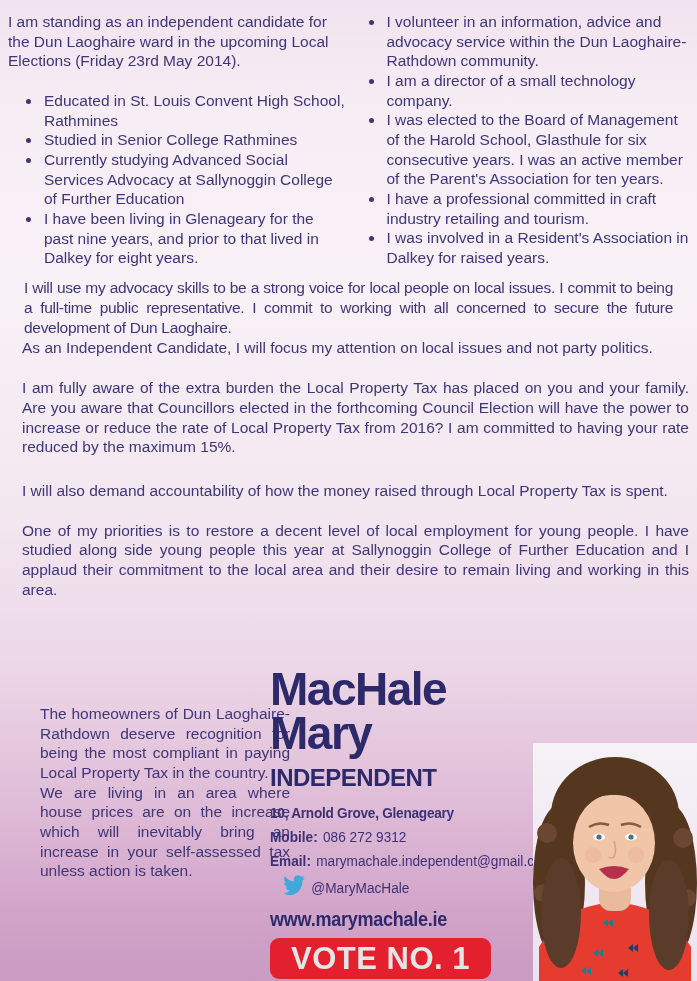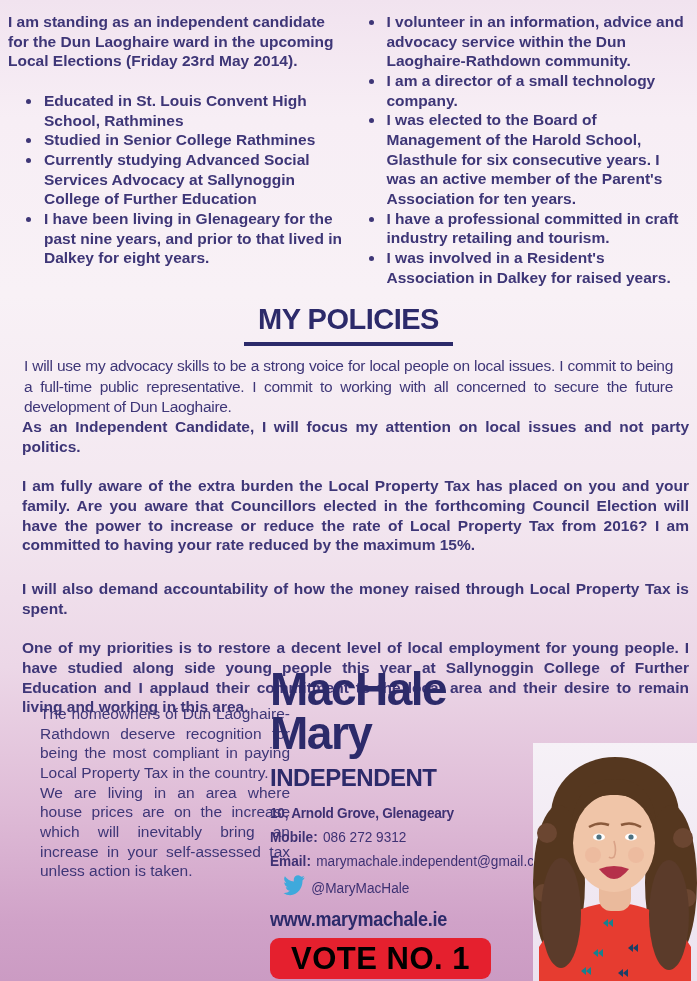--- a/index.html
+++ b/index.html
@@ -17,21 +17,21 @@
   }
   .title-wrap { text-align: center; padding-top: 5px; }
   .title-wrap.policies { padding-top: 16px; }
   .section-title {
     display: inline-block;
     font-size: 29px; font-weight: 700; letter-spacing: -0.5px;
     color: #2c2a6a;
     border-bottom: 4px solid #2c2a6a;
     padding: 0 14px 6px 14px;
   }
-  .columns { display: flex; gap: 4px; padding: 0 8px; font-weight: bold; }
+  .columns { display: flex; gap: 4px; padding: 0 8px; }
   .cols1 { margin-top: 12px; }
   .col { flex: 1; font-size: 15.5px; line-height: 1.27; }
   .intro { margin-bottom: 20px; }
   ul.bullets { list-style: disc outside; padding-left: 34px; }
   ul.bullets li { padding-left: 2px; }
   .policies-intro {
     margin-top: 10px;
     padding: 0 24px;
     font-size: 15.5px; line-height: 1.3;
     letter-spacing: -0.3px;
@@ -63,21 +63,21 @@
   .lbl { font-weight: 700; margin-right: 6px; }
   .twitter-line { display: flex; align-items: center; gap: 7px; padding-left: 15px; margin-top: 5px; }
   .twitter-line svg { flex: 0 0 auto; }
   .twitter-handle { font-size: 15.5px; }
   .website { font-size: 20.5px; font-weight: 700; margin-top: 7px; color: #2c2a6a; letter-spacing: -0.3px; }
   .vote-box {
     margin-top: 7px;
     width: 221px; height: 41px;
     background: #e5202e; border-radius: 9px;
     display: flex; align-items: center; justify-content: center;
-    color: #000000; font-size: 31px; font-weight: 800; letter-spacing: 0.5px;
+    color: #e5e5e5; font-size: 31px; font-weight: 800; letter-spacing: 0.5px;
   }
   .photo { position: absolute; right: 0; bottom: 0; width: 164px; height: 238px; }
 </style>
 </head>
 <body>
 
 <div class="page">
 
 
   <div class="columns cols1">
@@ -94,23 +94,20 @@
       <ul class="bullets">
         <li>I volunteer in an information, advice and advocacy service within the Dun Laoghaire-Rathdown community.</li>
         <li>I am a director of a small technology company.</li>
         <li>I was elected to the Board of Management of the Harold School, Glasthule for six consecutive years. I was an active member of the Parent's Association for ten years.</li>
         <li>I have a professional committed in craft industry retailing and tourism.</li>
         <li>I was involved in a Resident's Association in Dalkey for raised years.</li>
       </ul>
     </div>
   </div>
 
-  <div class="title-wrap policies">
-    <h1 class="section-title">MY POLICIES</h1>
-  </div>
 
   <p class="policies-intro">I will use my advocacy skills to be a strong voice for local people on local issues. I commit to being a full-time public representative. I commit to working with all concerned to secure the future development of Dun Laoghaire.</p>
 
   <div class="columns cols2">
     <div class="col">
       <p>As an Independent Candidate, I will focus my attention on local issues and not party politics.</p>
       <p>I am fully aware of the extra burden the Local Property Tax has placed on you and your family. Are you aware that Councillors elected in the forthcoming Council Election will have the power to increase or reduce the rate of Local Property Tax from 2016? I am committed to having your rate reduced by the maximum 15%.</p>
     </div>
     <div class="col">
       <p>I will also demand accountability of how the money raised through Local Property Tax is spent.</p>

